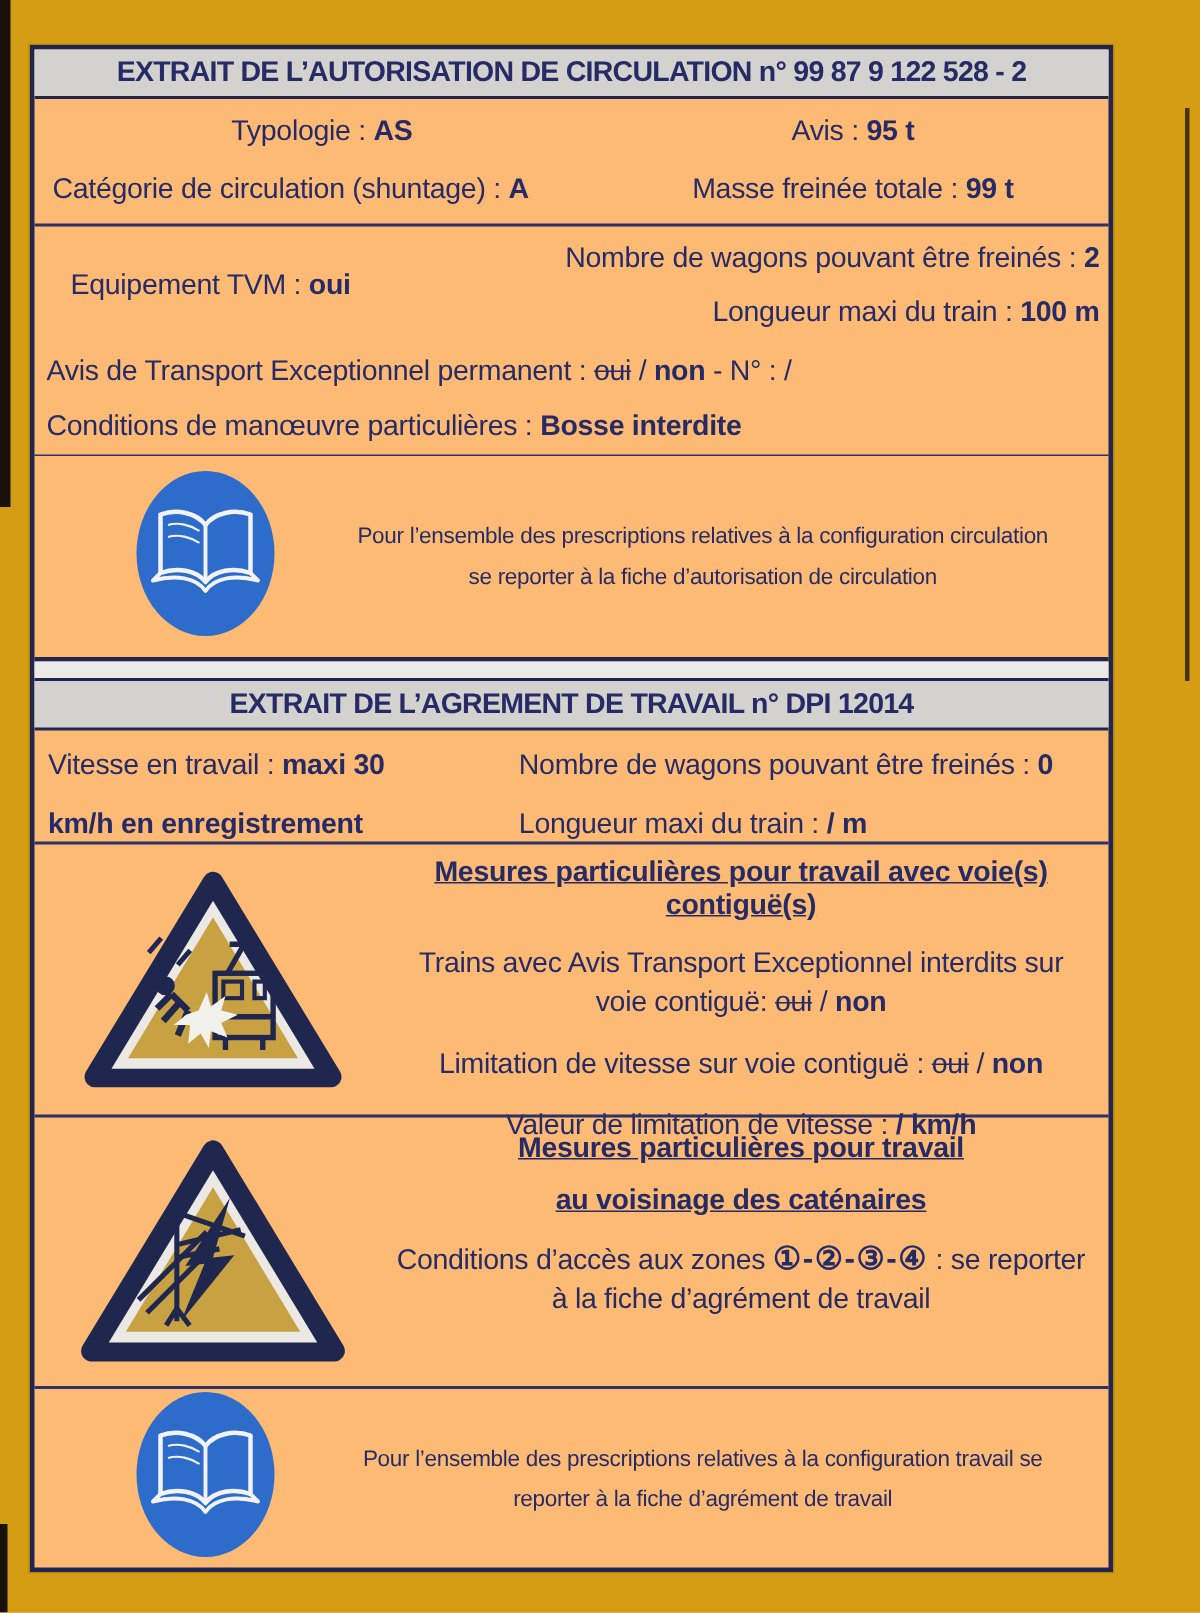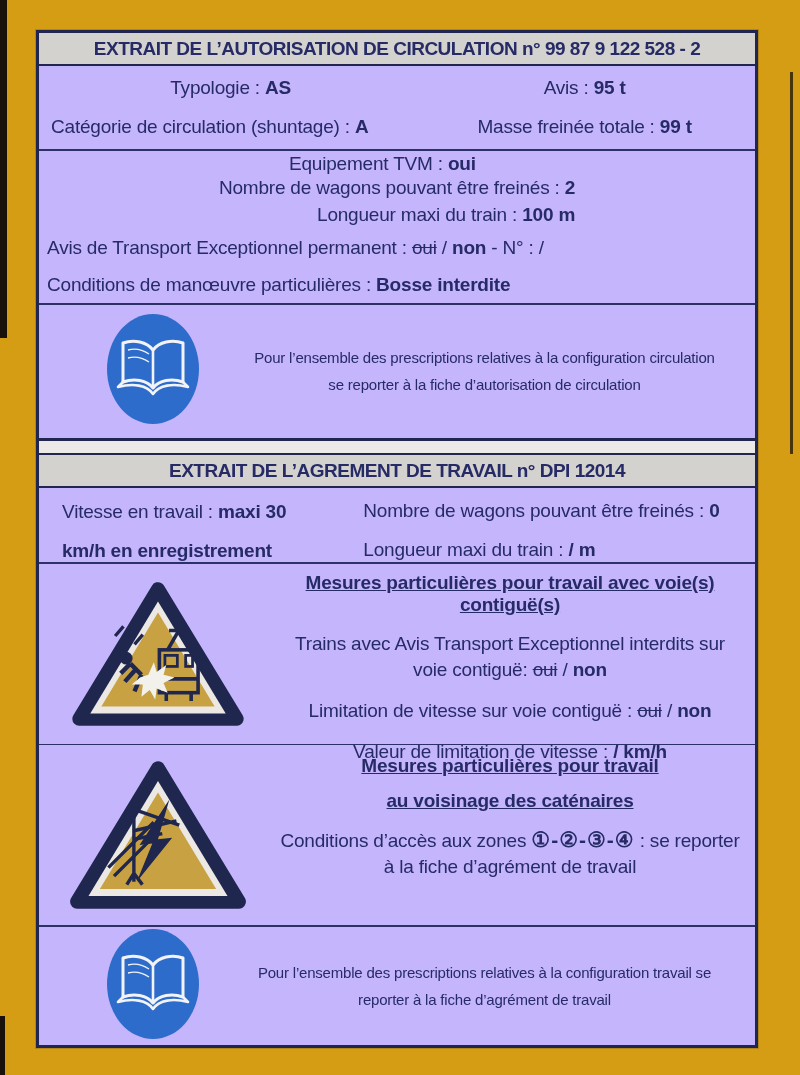--- a/index.html
+++ b/index.html
@@ -7,22 +7,22 @@
     width:800px;height:1075px;
     background:#d49d13;
     position:relative;
     overflow:hidden;
     font-family:"Liberation Sans", sans-serif;
     color:#262b66;
     letter-spacing:-0.2px;
   }
   .edge-strip{position:absolute;background:#18120a;}
   .sheet{
-    position:absolute;left:36px;top:30px;width:722px;height:1018px;
-    background:#c4b5fd;
+    position:absolute;left:20px;top:30px;width:722px;height:1018px;
+    background:#fdba74;
     border:3px solid #20264f;
     box-sizing:border-box;
     display:flex;flex-direction:column;
     box-shadow:0 0 0 1px rgba(0,0,0,.15);
   }
   .hdrbar{
     background:#d3d2cf;
     border-bottom:2px solid #20264f;
     text-align:center;
     font-weight:bold;
@@ -36,29 +36,29 @@
   .thickline{height:3px;background:#20264f;}
   .gap{height:12px;background:#eceae6;}
   .b{font-weight:bold;}
   .strike{text-decoration:line-through;}
   .u{font-weight:bold;text-decoration:underline;}
   
   .secA{height:86px;display:grid;grid-template-columns:53% 47%;align-items:center;box-sizing:border-box;padding:2px 4px;}
   .secA .cell{text-align:center;font-size:19px;}
   .secA .cell.left-align{text-align:left;padding-left:8px;}
   .secB{height:153px;box-sizing:border-box;padding:2px 6px 0 6px;font-size:19px;}
-  .tvmrow{display:flex;height:76px;align-items:center;flex-direction:column;}
+  .tvmrow{display:flex;height:76px;align-items:center;}
   .tvmleft{width:252px;padding-left:18px;box-sizing:border-box;}
   .tvmright{flex:1;display:flex;flex-direction:column;justify-content:space-around;height:72px;text-align:right;}
   .lineRow{height:37px;line-height:37px;padding-left:2px;}
   .secC{height:139px;display:flex;align-items:center;box-sizing:border-box;}
   .bookwrap{margin-left:66px;flex:0 0 auto;}
   .notetext{flex:1;text-align:center;font-size:15px;padding:0 34px 0 46px;line-height:27px;}
   
-  .secV{height:74px;display:grid;grid-template-columns:45% 55%;box-sizing:border-box;padding:4px 21px;font-size:19px;}
+  .secV{height:74px;display:grid;grid-template-columns:45% 55%;box-sizing:border-box;padding:4px 7px;font-size:19px;}
   .secV .vleft{padding-left:2px;line-height:39px;}
   .secV .vright{display:flex;flex-direction:column;justify-content:space-around;}
   .secTri{display:flex;box-sizing:border-box;}
   .secTri.contigu{height:180px;}
   .secTri.catenaire{height:187px;}
   .triwrap{width:238px;display:flex;align-items:center;justify-content:center;flex:0 0 auto;}
   .tricontent{flex:1;padding-right:12px;text-align:center;font-size:19px;}
   .title-line{margin-top:8px;font-size:19px;}
   .sub-line{margin-top:15px;line-height:26px;}
   .secBook{flex:1;display:flex;align-items:center;box-sizing:border-box;}

